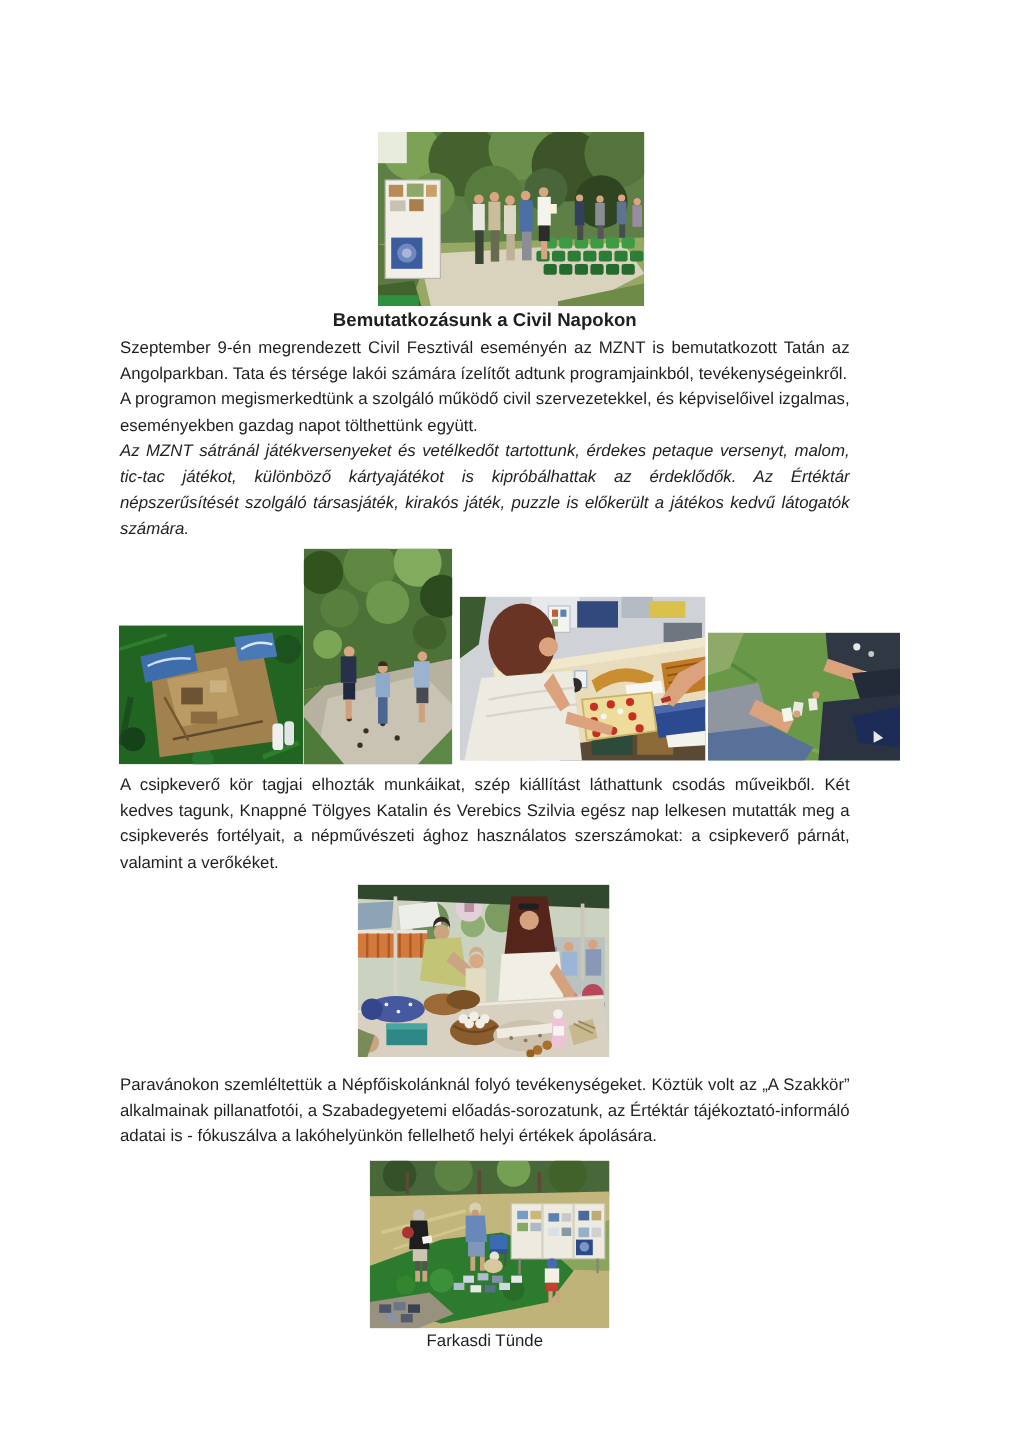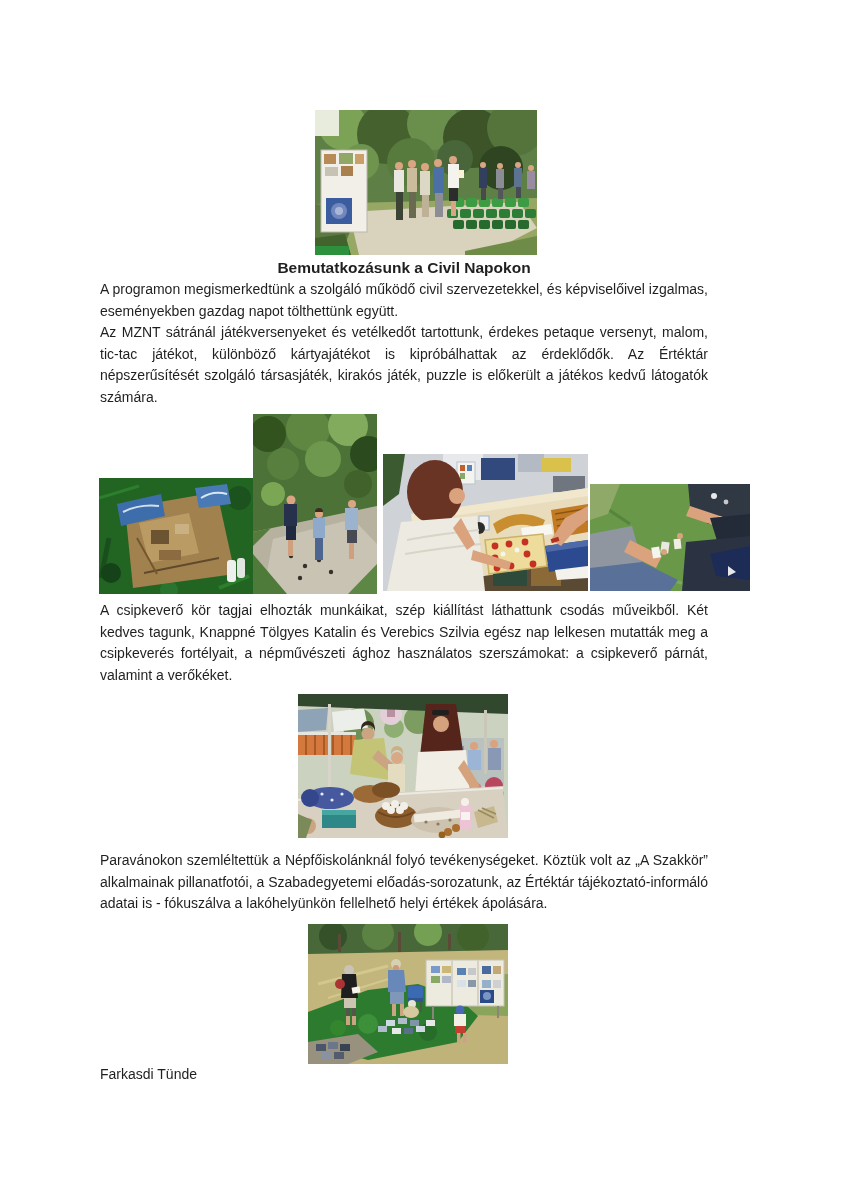--- a/index.html
+++ b/index.html
@@ -21,34 +21,34 @@
   .photo-top { width:222px; height:145px; margin-left:215px; }
   .doc-title {
     margin-top:2px;
     font-size:15.5px; line-height:22px;
     font-weight:bold; text-align:center;
   }
   .body-p {
     font-size:14px; line-height:21.5px;
     text-align:justify;
   }
-  .justify-all { text-align-last: justify; }
+  .justify-all { text-align-last: justify; font-style: italic; }
   .collage { position:relative; height:180px; margin-top:6px; }
   .collage .photo { position:absolute; }
   .ph-puzzle   { left:-1px;  top:64px; width:154px; height:116px; }
   .ph-petanque { left:153px; top:0;    width:124px; height:180px; }
   .ph-board    { left:283px; top:40px; width:205px; height:137px; }
   .ph-cards    { left:490px; top:70px; width:160px; height:107px; }
   .ph-lace   { width:210px; height:144px; margin:8px 0 0 198px; }
   .ph-bottom { width:200px; height:140px; margin:9px 0 0 208px; }
   .p4 { margin-top:6px; }
   .p5 { margin-top:12px; }
   .signature {
     font-size:14px; line-height:21px;
-    text-align:left; margin-top:0;
+    text-align:center; margin-top:0;
   }
 </style>
 </head>
 <body>
 
 <div class="page">
 
   <figure class="photo photo-top" aria-label="megnyito-a-fesztivalon">
     <svg viewBox="0 0 222 145" preserveAspectRatio="none" xmlns="http://www.w3.org/2000/svg">
       <rect width="222" height="145" fill="#dfe4d4"></rect>
@@ -129,20 +129,21 @@
           <rect x="199" y="58" width="8" height="19" fill="#5d7391"></rect>
           <rect x="201" y="77" width="5" height="11" fill="#474b52"></rect>
         <circle cx="216" cy="58" r="3" fill="#d8a584"></circle>
           <rect x="212" y="61" width="8" height="18" fill="#9a8ca0"></rect>
       </g>
     </svg>
   </figure>
 
   <h1 class="doc-title">Bemutatkozásunk a Civil Napokon</h1>
 
+  <p class="body-p">Szeptember 9-én megrendezett Civil Fesztivál eseményén az MZNT is bemutatkozott Tatán az Angolparkban. Tata és térsége lakói számára ízelítőt adtunk programjainkból, tevékenységeinkről.</p>
   <p class="body-p">A programon megismerkedtünk a szolgáló működő civil szervezetekkel, és képviselőivel izgalmas, eseményekben gazdag napot tölthettünk együtt.</p>
   <p class="body-p justify-all">Az MZNT sátránál játékversenyeket és vetélkedőt tartottunk, érdekes petaque versenyt, malom, tic-tac játékot, különböző kártyajátékot is kipróbálhattak az érdeklődők. Az Értéktár népszerűsítését szolgáló társasjáték, kirakós játék, puzzle is előkerült a játékos kedvű látogatók számára.</p>
 
   <div class="collage">
 
     <figure class="photo ph-puzzle" aria-label="kirakos-jatek-a-fuvon">
       <svg viewBox="0 0 154 116" preserveAspectRatio="none" xmlns="http://www.w3.org/2000/svg">
         <rect width="154" height="116" fill="#236423"></rect>
         <path d="M0,20 L40,8" stroke="#2f7d2f" stroke-width="3" fill="none"></path>
         <path d="M10,60 L2,100" stroke="#1a4f1e" stroke-width="5" fill="none"></path>

